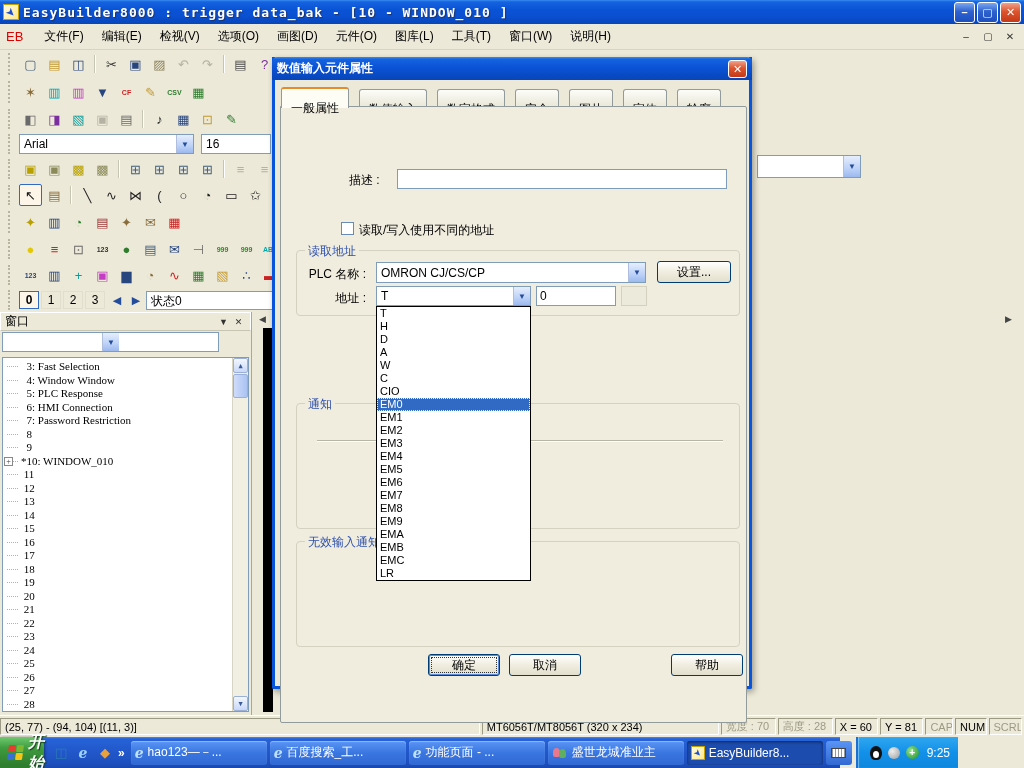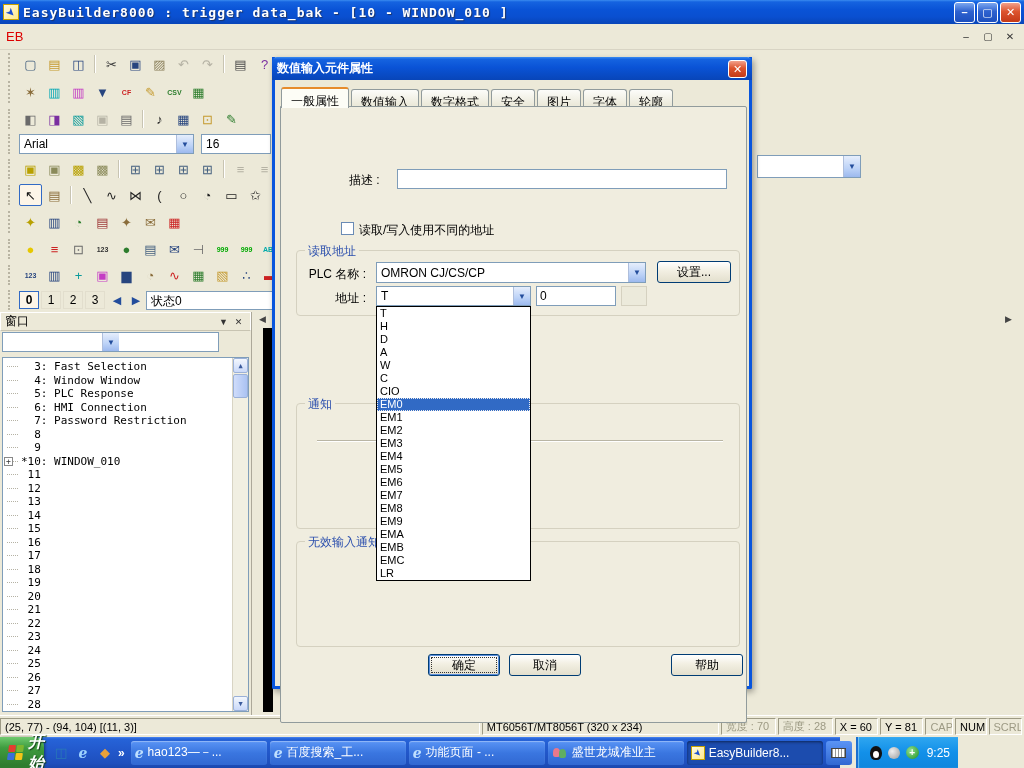--- a/index.html
+++ b/index.html
@@ -47,21 +47,21 @@
   .state-arrow { width:18px; height:18px; color:#234d9c; display:flex; align-items:center; justify-content:center; font-size:11px; }
   .state-field { width:196px; height:19px; background:#fff; border:1px solid #7f9db9; padding:1px 4px; }
 
   
   .left-panel { position:absolute; left:0; top:312px; width:252px; height:403px; background:#ece9d8; border-right:1px solid #aca899; }
   .lp-head { height:19px; display:flex; align-items:center; padding:0 4px; border:1px solid #fff; border-bottom:1px solid #c8c4b2; }
   .lp-head .t { flex:1; }
   .lp-hbtn { width:15px; height:14px; font-size:9px; text-align:center; line-height:14px; color:#333; }
   .lp-combo { position:absolute; left:2px; top:20px; width:217px;flex-direction:column; }
   .tree { position:absolute; left:2px; top:45px; width:247px; height:355px; background:#fff; border:1px solid #7f9db9; overflow:hidden; font-family:"DejaVu Sans Mono",monospace; font-size:11px; }
-  .tree-inner { position:absolute; left:0; top:2px; right:17px; }
+  .tree-inner { position:absolute; left:0; top:2px; right:17px;font-family:Liberation Serif, serif; }
   .tree-row { position:relative; height:13.5px; line-height:13.5px; white-space:pre; padding-left:18px; }
   .tree-row::before { content:""; position:absolute; left:4px; top:6px; width:11px; border-top:1px dotted #b5b2a4; }
   .expander { position:absolute; left:1px; top:2px; width:9px; height:9px; border:1px solid #888; background:#fff; font-size:8px; line-height:7px; text-align:center; color:#333; }
   .vsb { position:absolute; right:0; top:0; width:16px; height:100%; background:#f1efe2; border-left:1px solid #d8d4c4; }
   .sb-btn { position:absolute; left:0; width:15px; height:15px; background:linear-gradient(180deg,#f3f7fd,#c9d8f9); border:1px solid #9ab0d8; border-radius:2px; color:#3a5a9c; font-size:7px; text-align:center; line-height:14px; }
   .sb-thumb { position:absolute; left:0; top:16px; width:15px; height:24px; background:linear-gradient(90deg,#cfdcfa,#aac2f2); border:1px solid #9ab0d8; border-radius:2px; }
 
   
   .canvas-sliver { position:absolute; left:263px; top:328px; width:10px; height:384px; background:#000; }
   .mdi-arrow { position:absolute; width:13px; height:15px; color:#444; font-size:9px; text-align:center; line-height:15px; }
@@ -69,22 +69,22 @@
 
   
   .dialog { position:absolute; left:272px; top:57px; width:480px; height:632px;
     border:3px solid #0855dd; border-top:none; border-radius:0 0 2px 2px; background:#ece9d8; box-shadow:2px 3px 6px rgba(0,0,0,.35); z-index:10; }
   .dlg-title { position:absolute; left:-3px; top:0; width:480px; height:23px; border-radius:5px 5px 0 0;
     background:linear-gradient(180deg,#3a8bf0 0%,#1563e0 10%,#0a53d6 45%,#0845b8 100%);
     display:flex; align-items:center; padding:0 5px; color:#fff; font-weight:bold; }
   .dlg-close { margin-left:auto; width:19px; height:18px; border-radius:3px; border:1px solid #fff;
     background:linear-gradient(180deg,#f2a18c,#dd542e 45%,#c43a18); color:#fff; text-align:center; line-height:16px; font-size:11px; font-weight:bold; }
   .tabs { position:absolute; left:6px; top:30px; display:flex; align-items:flex-end; }
-  .tab { min-width:44px; padding:4px 9px 2px; text-align:center; border:1px solid #919b9c; border-bottom:none; border-radius:3px 3px 0 0;
-    background:linear-gradient(180deg,#fcfcf9,#eceadb 80%); margin-right:2px; height:19px; white-space:nowrap; }
+  .tab { min-width:44px; padding:11px 9px 2px; text-align:center; border:1px solid #919b9c; border-bottom:none; border-radius:3px 3px 0 0;
+    background:linear-gradient(180deg,#fcfcf9,#eceadb 80%); margin-right:10px; height:19px; white-space:nowrap; }
   .tab.active { background:#fdfdf6; height:21px; position:relative; z-index:2; border-top:2px solid #e68b2c; }
   .tab-page { position:absolute; left:5px; top:49px; width:467px; height:617px; background:#f0eddf; border:1px solid #919b9c; border-radius:0 2px 2px 2px; }
   .dlg-label { position:absolute; white-space:nowrap; }
   .txt-input { position:absolute; background:#fff; border:1px solid #7f9db9; padding:1px 3px; font-size:12px; font-family:inherit; }
   .chk { position:absolute; width:13px; height:13px; background:#fff; border:1px solid #6a8bb5; }
   .grp { position:absolute; border:1px solid #d5d1c0; border-radius:4px; }
   .grp-label { position:absolute; top:-8px; left:8px; background:#f0eddf; padding:0 3px; color:#2b4fad; white-space:nowrap; }
   .etched { position:absolute; height:2px; border-top:1px solid #b9b5a4; border-bottom:1px solid #fff; }
   .xp-btn { position:absolute; height:22px; border:1px solid #003c74; border-radius:3px;
     background:linear-gradient(180deg,#fff,#f2efe2 45%,#e3dfcd); text-align:center; line-height:20px; }
@@ -142,20 +142,32 @@
     <span class="title-text">EasyBuilder8000 : trigger data_bak - [10 - WINDOW_010 ]</span>
     <span class="win-btns">
       <span class="win-btn">–</span>
       <span class="win-btn">▢</span>
       <span class="win-btn close">✕</span>
     </span>
   </div>
 
   <div class="menubar">
     <span class="eb-logo">EB</span>
+    <div id="menu-items" style="display:flex">
+        <span class="menu-item">文件(F)</span>
+        <span class="menu-item">编辑(E)</span>
+        <span class="menu-item">检视(V)</span>
+        <span class="menu-item">选项(O)</span>
+        <span class="menu-item">画图(D)</span>
+        <span class="menu-item">元件(O)</span>
+        <span class="menu-item">图库(L)</span>
+        <span class="menu-item">工具(T)</span>
+        <span class="menu-item">窗口(W)</span>
+        <span class="menu-item">说明(H)</span>
+      </div>
     <span class="mdi-btns">
       <span class="mdi-btn">–</span>
       <span class="mdi-btn">▢</span>
       <span class="mdi-btn">✕</span>
     </span>
   </div>
 
   <div class="tb" id="tb1" style="top:50px;height:28px">
       <button class="tbtn">
         <span class="glyph" style="color: rgb(68, 96, 127);">▢</span>

